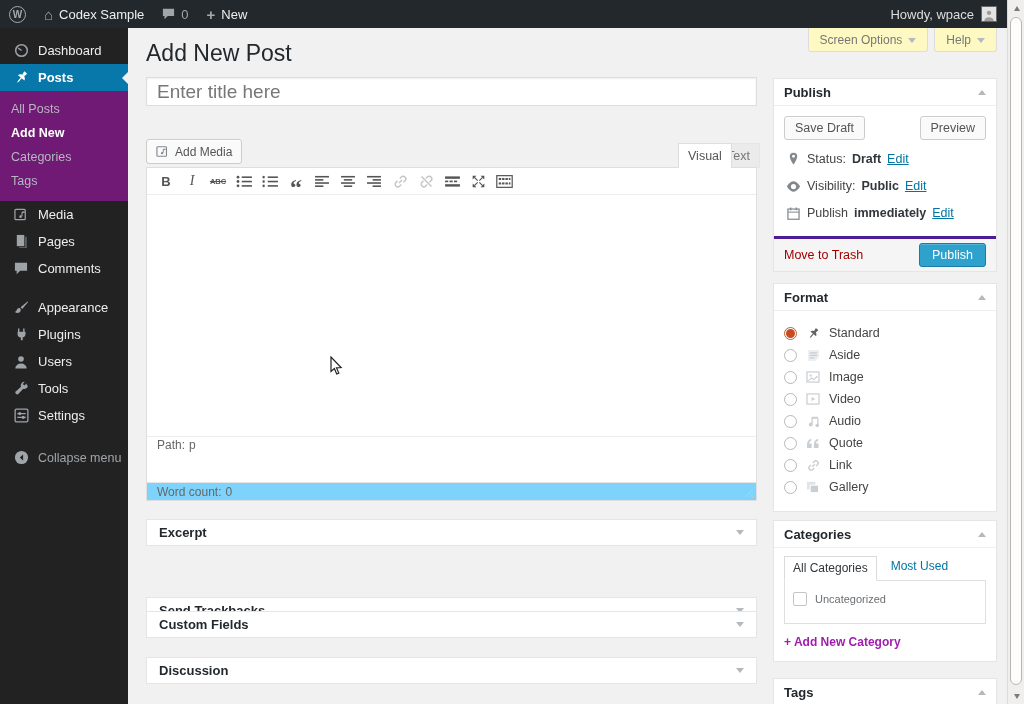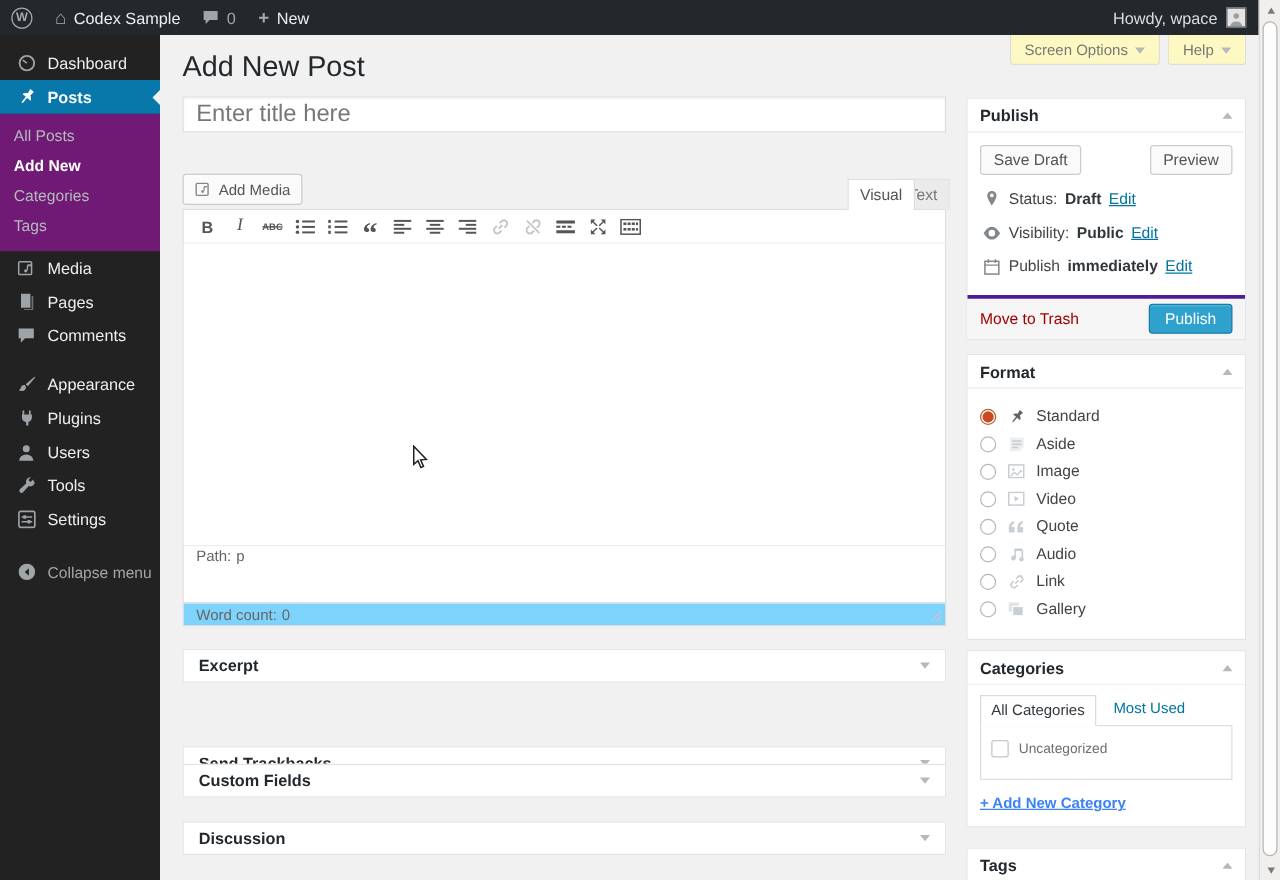--- a/index.html
+++ b/index.html
@@ -106,22 +106,22 @@
   .fi.dark { color:#606468; }
   
   .cat-body { padding:8px 10px 12px; }
   .cat-tabs { display:flex; align-items:flex-end; position:relative; z-index:2; }
   .cat-tab-active { background:#fff; border:1px solid #dbdbdb; border-bottom:1px solid #fff;
     padding:4px 8px 5px; font-size:12px; color:#32373c; margin-bottom:-1px; cursor:pointer; }
   .cat-tab-link { color:#0074a2; font-size:12px; margin-left:14px; padding-bottom:7px; cursor:pointer; }
   .cat-list { border:1px solid #dfdfdf; background:#fff; height:44px; padding:11px 8px 0; position:relative; z-index:1; }
   .cat-check-row { display:flex; align-items:center; gap:8px; font-size:11px; color:#6b6f73; }
   .checkbox { width:14px; height:14px; border:1px solid #c5c5c5; background:#fff; border-radius:2px; flex:none; cursor:pointer; }
-  .add-cat-link { display:inline-block; margin-top:11px; color:#3b82f6; font-weight:bold;
-    font-size:12px; text-decoration:underline; cursor:pointer; }
+  .add-cat-link { display:inline-block; margin-top:11px; color:#a21caf; font-weight:bold;
+    font-size:12px; cursor:pointer; }
   
   .scrollbar { position:absolute; top:0; right:0; width:17px; height:704px; background:#f0efed;
     border-left:1px solid #dcdbd9; z-index:70; }
   .sb-arrow { position:absolute; left:1px; width:15px; height:16px; display:flex; align-items:center; justify-content:center; }
   .sb-thumb { position:absolute; left:2px; top:17px; width:12px; height:668px; background:#fdfdfd;
     border:1px solid #b8b6b4; border-radius:7px; }
   .sb-tri-up { width:0;height:0;border-left:3.5px solid transparent;border-right:3.5px solid transparent;border-bottom:5px solid #7a7a77; }
   .sb-tri-dn { width:0;height:0;border-left:3.5px solid transparent;border-right:3.5px solid transparent;border-top:5px solid #7a7a77; }
   
   .mouse-cursor { position:absolute; left:330px; top:356px; z-index:100; pointer-events:none; }
@@ -511,36 +511,36 @@
         <svg width="14" height="12" viewBox="0 0 15 13" fill="none" stroke="currentColor" stroke-width="1.3">
             <rect x="1" y="1" width="13" height="11"></rect>
             <path d="M6 4.2l4 2.3-4 2.3z" fill="currentColor" stroke="none"></path>
           </svg>
       </span>
       <span>Video</span>
     </div>
     <div class="fmt-row">
       <span class="radio"></span>
       <span class="fi">
-        <svg width="14" height="11" viewBox="0 0 15 12" fill="currentColor">
-            <path d="M1 7c0-3.4 1.8-5.6 4.6-6.2v2.3C4 3.6 3.4 4.8 3.4 6H6v5H1zM8.5 7c0-3.4 1.8-5.6 4.6-6.2v2.3c-1.6.5-2.2 1.7-2.2 2.9h2.6v5H8.5z"></path>
-          </svg>
-      </span>
-      <span>Quote</span>
-    </div>
-    <div class="fmt-row">
-      <span class="radio"></span>
-      <span class="fi">
         <svg width="13" height="13" viewBox="0 0 14 14" fill="currentColor">
             <path d="M4.8 2h7v2h-5.6v6.2a2.1 2.1 0 1 1-1.4-2z"></path>
             <circle cx="11" cy="11.2" r="1.9"></circle>
             <rect x="11" y="3.5" width="1.4" height="7.7"></rect>
           </svg>
       </span>
       <span>Audio</span>
+    </div>
+    <div class="fmt-row">
+      <span class="radio"></span>
+      <span class="fi">
+        <svg width="14" height="11" viewBox="0 0 15 12" fill="currentColor">
+            <path d="M1 7c0-3.4 1.8-5.6 4.6-6.2v2.3C4 3.6 3.4 4.8 3.4 6H6v5H1zM8.5 7c0-3.4 1.8-5.6 4.6-6.2v2.3c-1.6.5-2.2 1.7-2.2 2.9h2.6v5H8.5z"></path>
+          </svg>
+      </span>
+      <span>Quote</span>
     </div>
     <div class="fmt-row">
       <span class="radio"></span>
       <span class="fi">
         <svg width="13" height="13" viewBox="0 0 15 15" fill="none" stroke="currentColor" stroke-width="1.6">
             <path d="M6 9l3-3M4.5 6.8L3 8.3a2.6 2.6 0 0 0 3.7 3.7l1.5-1.5M10.5 8.2L12 6.7a2.6 2.6 0 0 0-3.7-3.7L6.8 4.5"></path>
           </svg>
       </span>
       <span>Link</span>
     </div>

